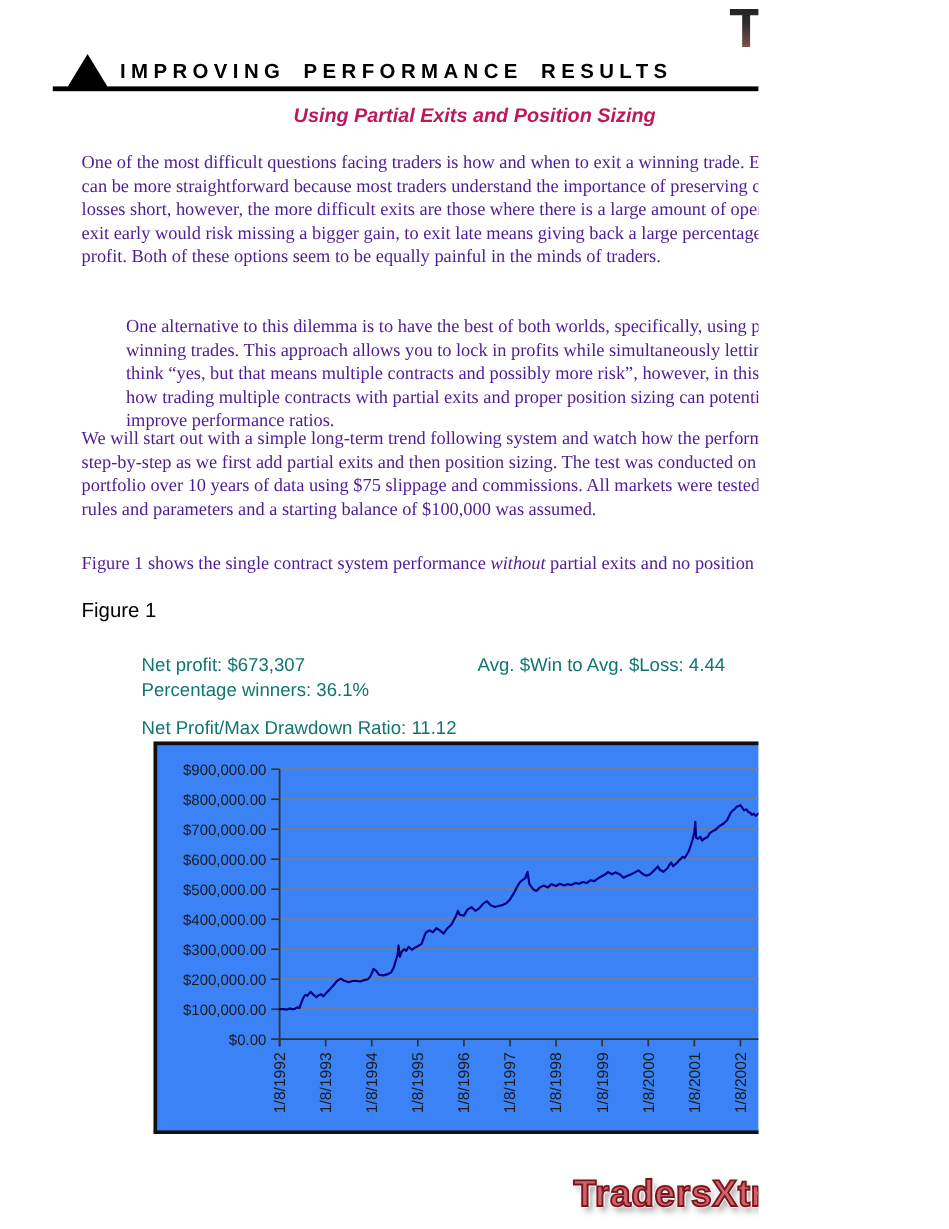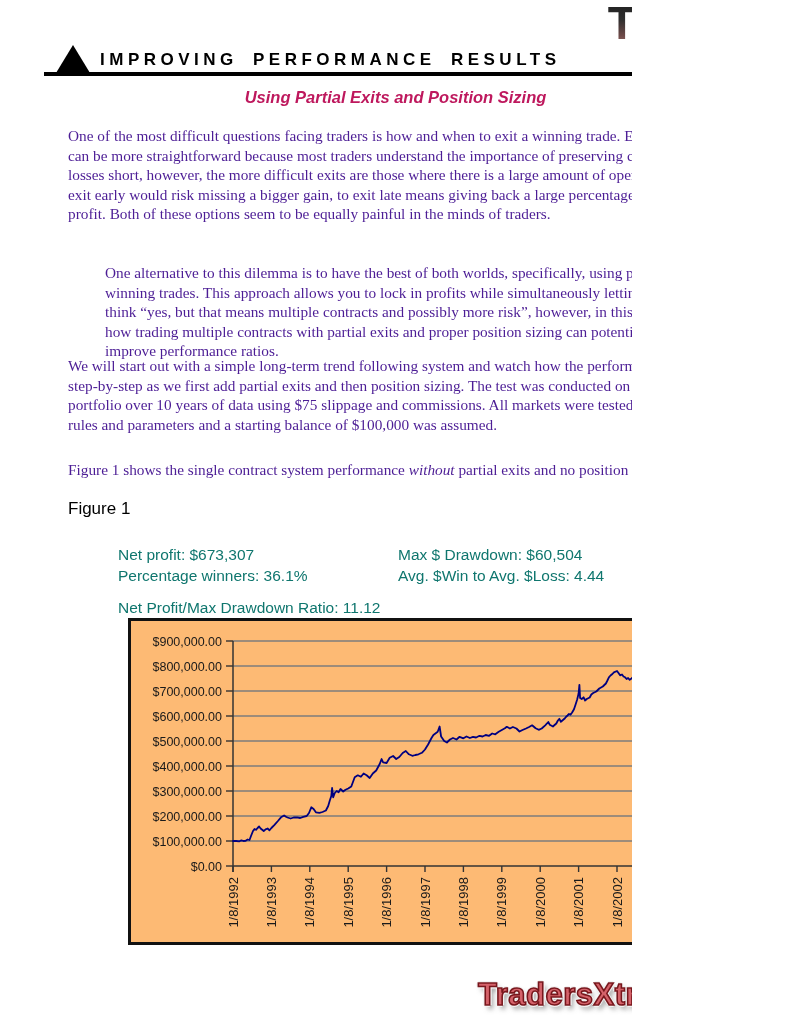--- a/index.html
+++ b/index.html
@@ -58,21 +58,21 @@
   }
   .stats {
     position:absolute; font-family:"Liberation Sans", sans-serif; font-size:15.5px;
     line-height:21px; color:#0f766e; white-space:nowrap;
   }
   .stats-left  { top:544px; left:118px; }
   .stats-right { top:544px; left:398px; }
   .stats-ratio { top:597px; left:118px;text-align:right; }
   .chart-box {
     position:absolute; top:618px; left:128px; width:530px; height:327px;
-    border:3px solid #111; background:#fdba74;
+    border:3px solid #111; background:#3b82f6;
   }
   .chart-box svg { display:block; }
   .tradersxtreme {
     position:absolute; top:977px; left:478px; white-space:nowrap;
     font-family:"Liberation Sans", sans-serif; font-weight:bold; font-size:31px; letter-spacing:0.5px;
     color:#d4626a; -webkit-text-stroke:1.6px #77161c;
     text-shadow:
       -2px 0 0 #f2f2f2, 2px 0 0 #f2f2f2, 0 -2px 0 #f2f2f2, 0 2px 0 #f2f2f2,
       3px 4px 5px rgba(120,120,120,0.8);
   }
@@ -95,21 +95,20 @@
   <div class="para p3">We will start out with a simple long-term trend following system and watch how the performance ratios rise step-by-step as we first add partial exits and then position sizing. The test was conducted on a 21 market portfolio over 10 years of data using $75 slippage and commissions. All markets were tested with identical rules and parameters and a starting balance of $100,000 was assumed.</div>
   <div class="para p4"><span>Figure 1 shows the single contract system performance </span><i>without</i><span> partial exits and no position sizing.</span></div>
 
   <div class="fig-label">Figure 1</div>
 
   <div class="stats stats-left">
     <div>Net profit: $673,307</div>
     <div>Percentage winners: 36.1%</div>
   </div>
   <div class="stats stats-right">
-    <div>Max $ Drawdown: $60,504</div>
     <div>Avg. $Win to Avg. $Loss: 4.44</div>
   </div>
   <div class="stats stats-ratio">Net Profit/Max Drawdown Ratio: 11.12</div>
 
   <div class="chart-box">
     <svg id="equity-chart" width="524" height="321" viewBox="0 0 524 321" xmlns="http://www.w3.org/2000/svg">
         <line x1="102" y1="20" x2="519" y2="20" stroke="#7d7d7d" stroke-width="1.4"></line>
         <line x1="95" y1="20" x2="102" y2="20" stroke="#333333" stroke-width="1.4"></line>
         <text x="91" y="24.5" text-anchor="end" font-family="Liberation Sans, sans-serif" font-size="12.5" fill="#1a1a1a">$900,000.00</text>
         <line x1="102" y1="45" x2="519" y2="45" stroke="#7d7d7d" stroke-width="1.4"></line>

